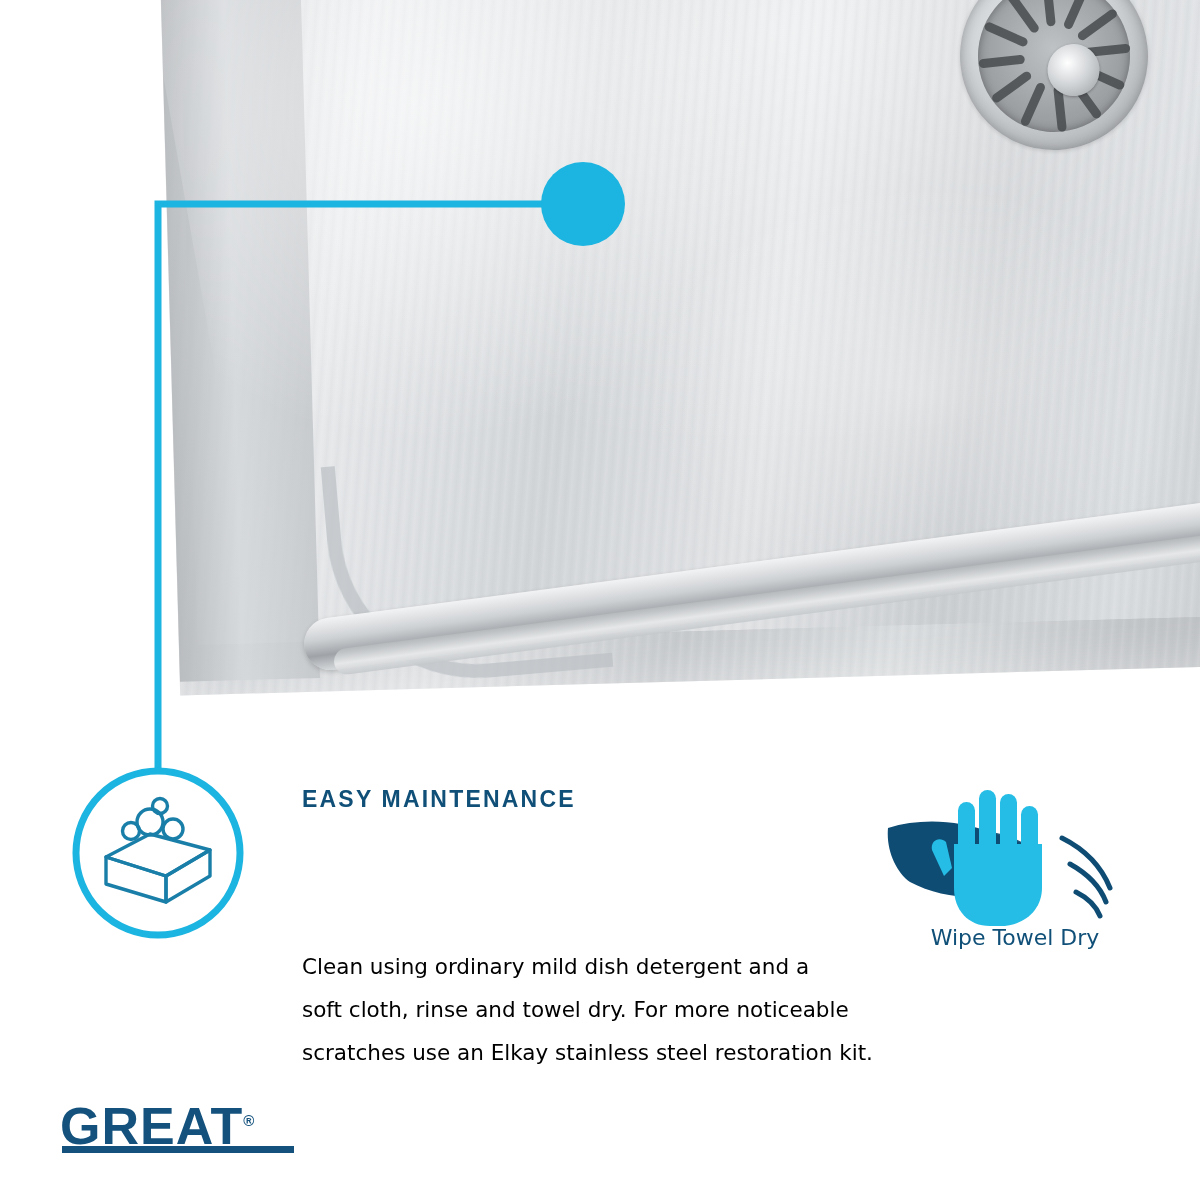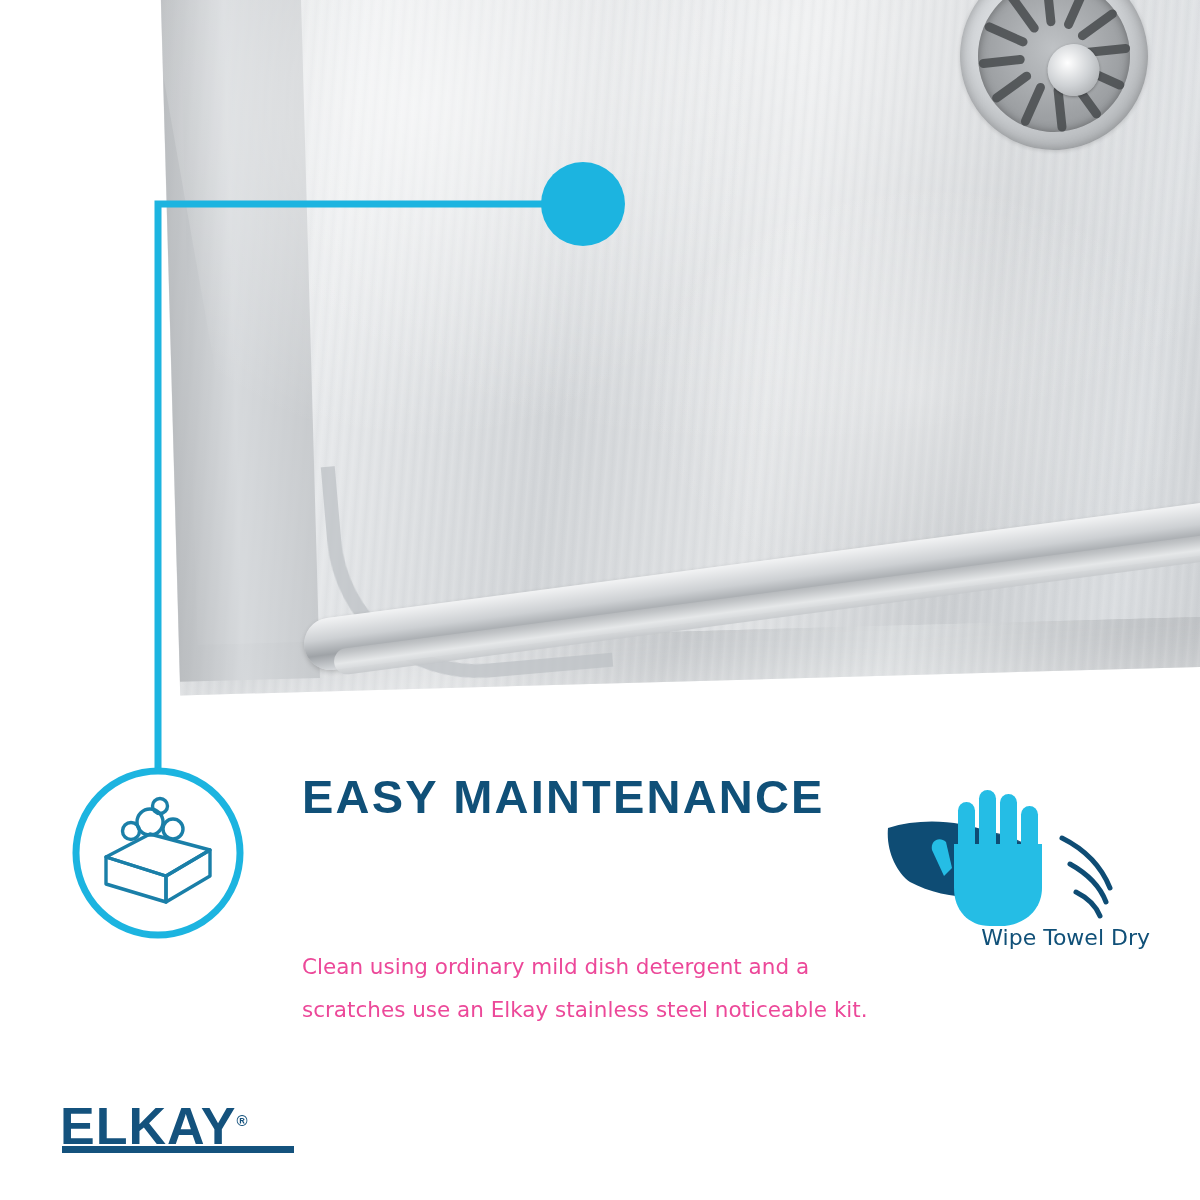--- a/index.html
+++ b/index.html
@@ -187,56 +187,56 @@
     top: 0;
     width: 1200px;
     height: 1200px;
     pointer-events: none;
   }
 
   
   .headline {
     position: absolute;
     left: 302px;
-    top: 766px;
+    top: 784px;
     width: 620px;
     color: #105078;
-    font-size: 47px;
+    font-size: 23px;
     font-weight: bold;
     letter-spacing: 2.2px;
     line-height: 1.32;
     text-transform: uppercase;
   }
   .body-copy {
     position: absolute;
     left: 302px;
     top: 945px;
     width: 600px;
-    color: #ec4899;
+    color: #000000;
     font-size: 21.5px;
     line-height: 2.0;
     font-family: "DejaVu Sans", sans-serif;
     font-weight: 400;
   }
   .body-copy div { white-space: nowrap; }
 
   
   .wipe-block {
     position: absolute;
     left: 880px;
     top: 780px;
     width: 270px;
     height: 190px;
   }
   .wipe-caption {
     position: absolute;
     left: 880px;
     top: 925px;
     width: 270px;
-    text-align: right;
+    text-align: center;
     color: #105078;
     font-size: 22px;
     font-family: "DejaVu Sans", sans-serif;
   }
 
   
   .logo {
     position: absolute;
     left: 60px;
     top: 1096px;
@@ -315,21 +315,22 @@
       <circle cx="160" cy="806" r="7.5"></circle>
     </g>
   </svg>
 
   <div class="headline">
     <div>EASY MAINTENANCE</div>
   </div>
 
   <div class="body-copy">
     <div>Clean using ordinary mild dish detergent and a</div>
-    <div>scratches use an Elkay stainless steel noticeable kit.</div>
+    <div>soft cloth, rinse and towel dry. For more noticeable</div>
+    <div>scratches use an Elkay stainless steel restoration kit.</div>
   </div>
 
   <div class="wipe-block">
     <svg viewBox="0 0 270 190" width="270" height="190">
 
       <path d="M8 48 C40 38, 78 40, 110 52 L150 66 L142 108 C110 122, 64 120, 30 102 C16 92, 6 70, 8 48 Z" fill="#0e4c74"></path>
       <path d="M112 52 C132 56, 150 64, 160 76 L140 112 C126 104, 116 92, 112 78 Z" fill="#0e4c74" opacity="0.92"></path>
 
       <g fill="#25bde5">
         <rect x="78" y="22" width="17" height="64" rx="8.5"></rect>
@@ -343,17 +344,17 @@
       <g fill="none" stroke="#0e4c74" stroke-width="5" stroke-linecap="round">
         <path d="M182 58 C206 70, 222 88, 230 108"></path>
         <path d="M190 84 C208 94, 220 106, 226 122"></path>
         <path d="M196 112 C208 118, 216 126, 220 136"></path>
       </g>
     </svg>
   </div>
   <div class="wipe-caption">Wipe Towel Dry</div>
 
   <div class="logo">
-    <span>ELKAY</span><span class="reg">®</span>
+    <span>GREAT</span><span class="reg">®</span>
   </div>
   <div class="logo-underline"></div>
 
 </div>
 
 </body></html>

